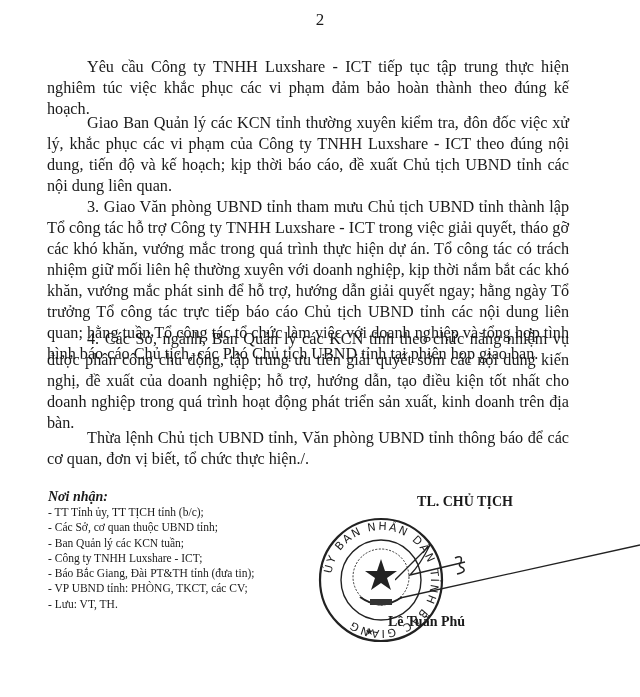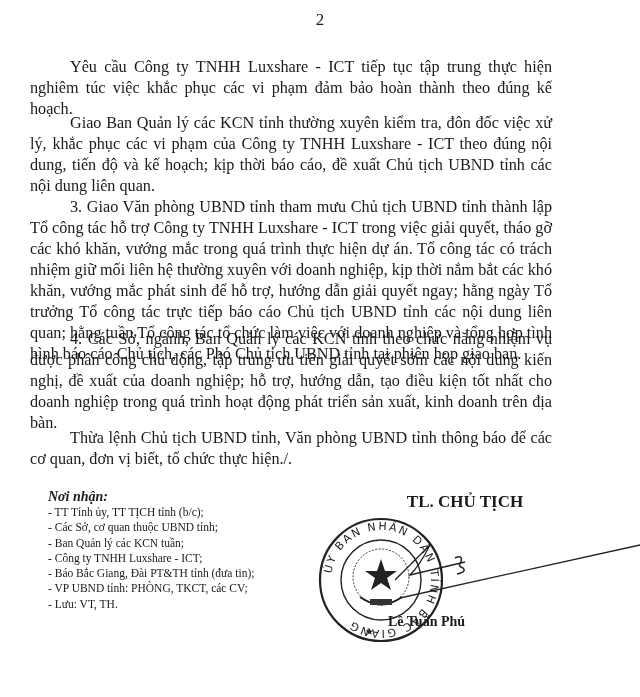--- a/index.html
+++ b/index.html
@@ -1,28 +1,28 @@
 <!DOCTYPE html>
 <html><head>
 <meta charset="utf-8">
 <style>
   html, body { margin: 0; padding: 0; background: #ffffff; }
   body { width: 640px; height: 697px; position: relative; overflow: hidden;
          font-family: "Liberation Serif", "DejaVu Serif", serif; color: #1a1a1a; }
   .page-num { position: absolute; top: 10px; left: 0; width: 640px; text-align: center; font-size: 17px; }
-  .body-text { position: absolute; left: 30px; width: 522px; font-size: 16.2px; line-height: 21px; text-align: justify; }
+  .body-text { position: absolute; left: 47px; width: 522px; font-size: 16.2px; line-height: 21px; text-align: justify; }
   .para { margin: 0; text-indent: 40px; }
   .p1 { top: 57px; }
   .p2 { top: 113px; }
   .p3 { top: 189px; margin-top: 8px; }
   .p4 { top: 329px; }
   .p5 { top: 428px; }
   .recipients { position: absolute; left: 48px; top: 488px; font-size: 11.5px; line-height: 15.3px; font-family: "Liberation Serif", serif; }
   .recipients .title { font-weight: bold; font-style: italic; font-size: 14px; line-height: 17px; }
-  .sign-block { position: absolute; left: 380px; top: 493px; width: 170px; text-align: center; font-weight: bold; font-size: 17px; line-height: 17px; }
+  .sign-block { position: absolute; left: 380px; top: 493px; width: 170px; text-align: center; font-weight: bold; font-size: 14px; line-height: 17px; }
   .signer { position: absolute; left: 388px; top: 614px; font-weight: bold; font-size: 14px; }
   .stamp { position: absolute; left: 318px; top: 517px; width: 126px; height: 126px; }
   .sig { position: absolute; left: 395px; top: 540px; width: 245px; height: 70px; }
 </style>
 </head>
 <body>
 
 <div class="page-num">2</div>
 
 <div class="body-text p1">

